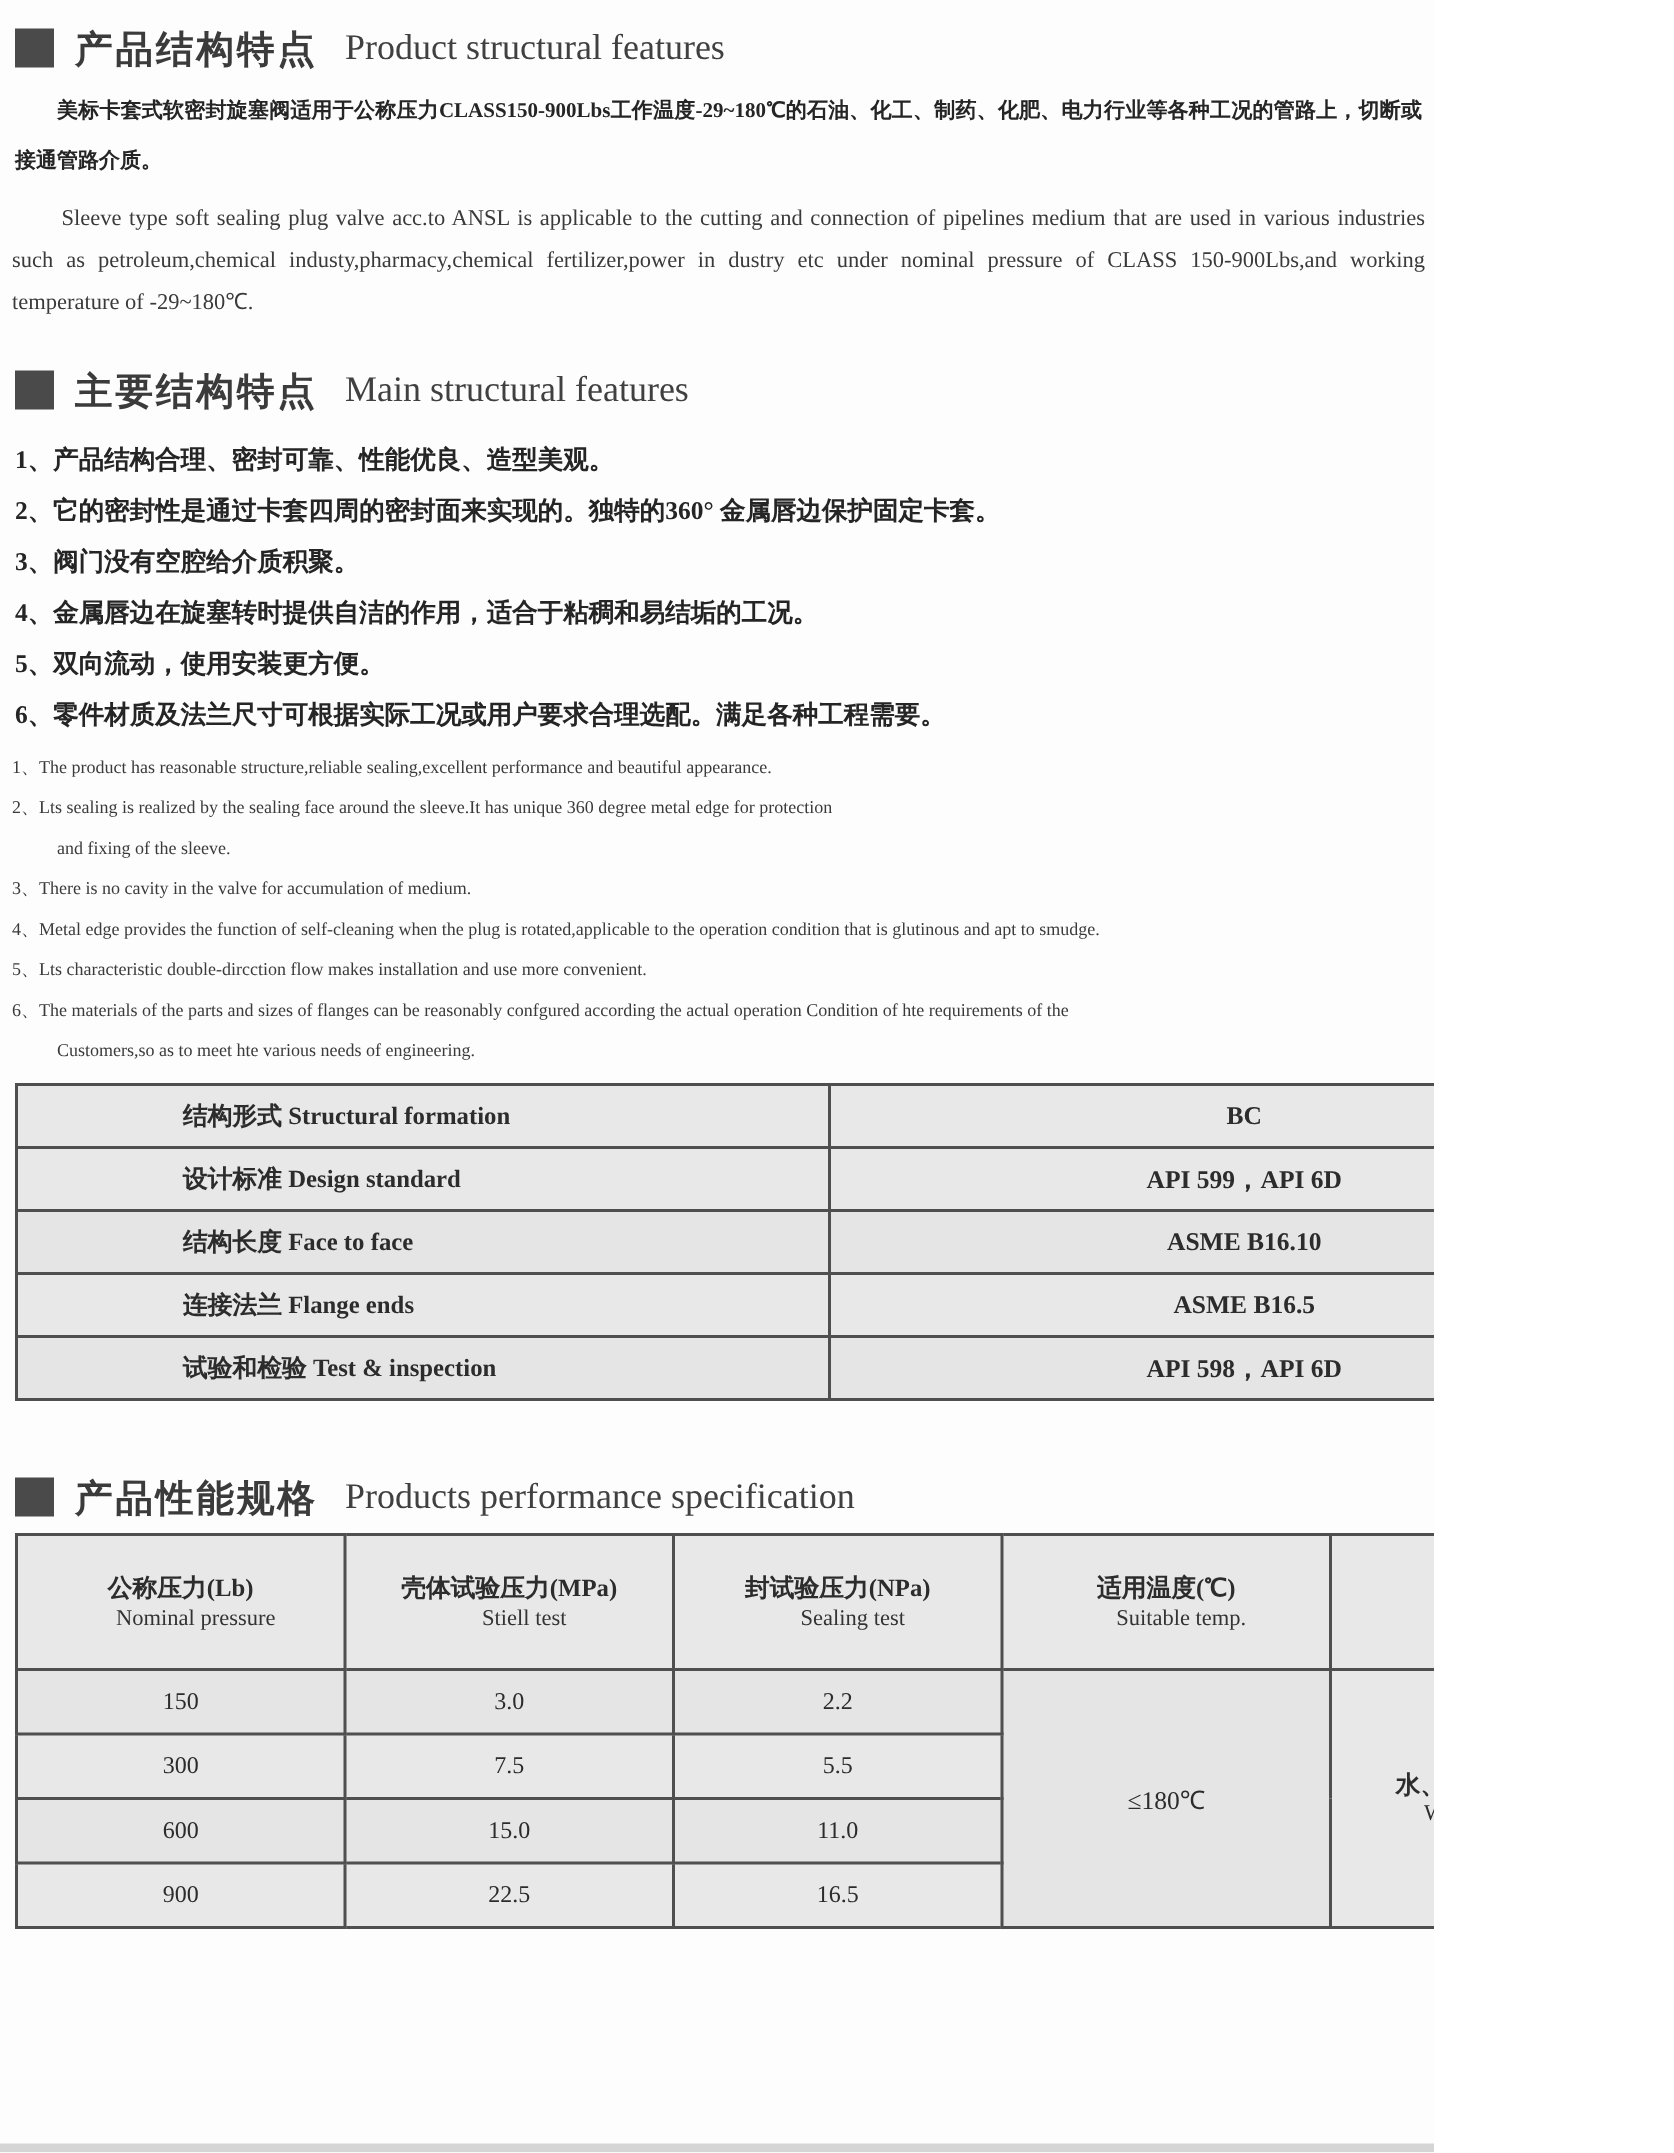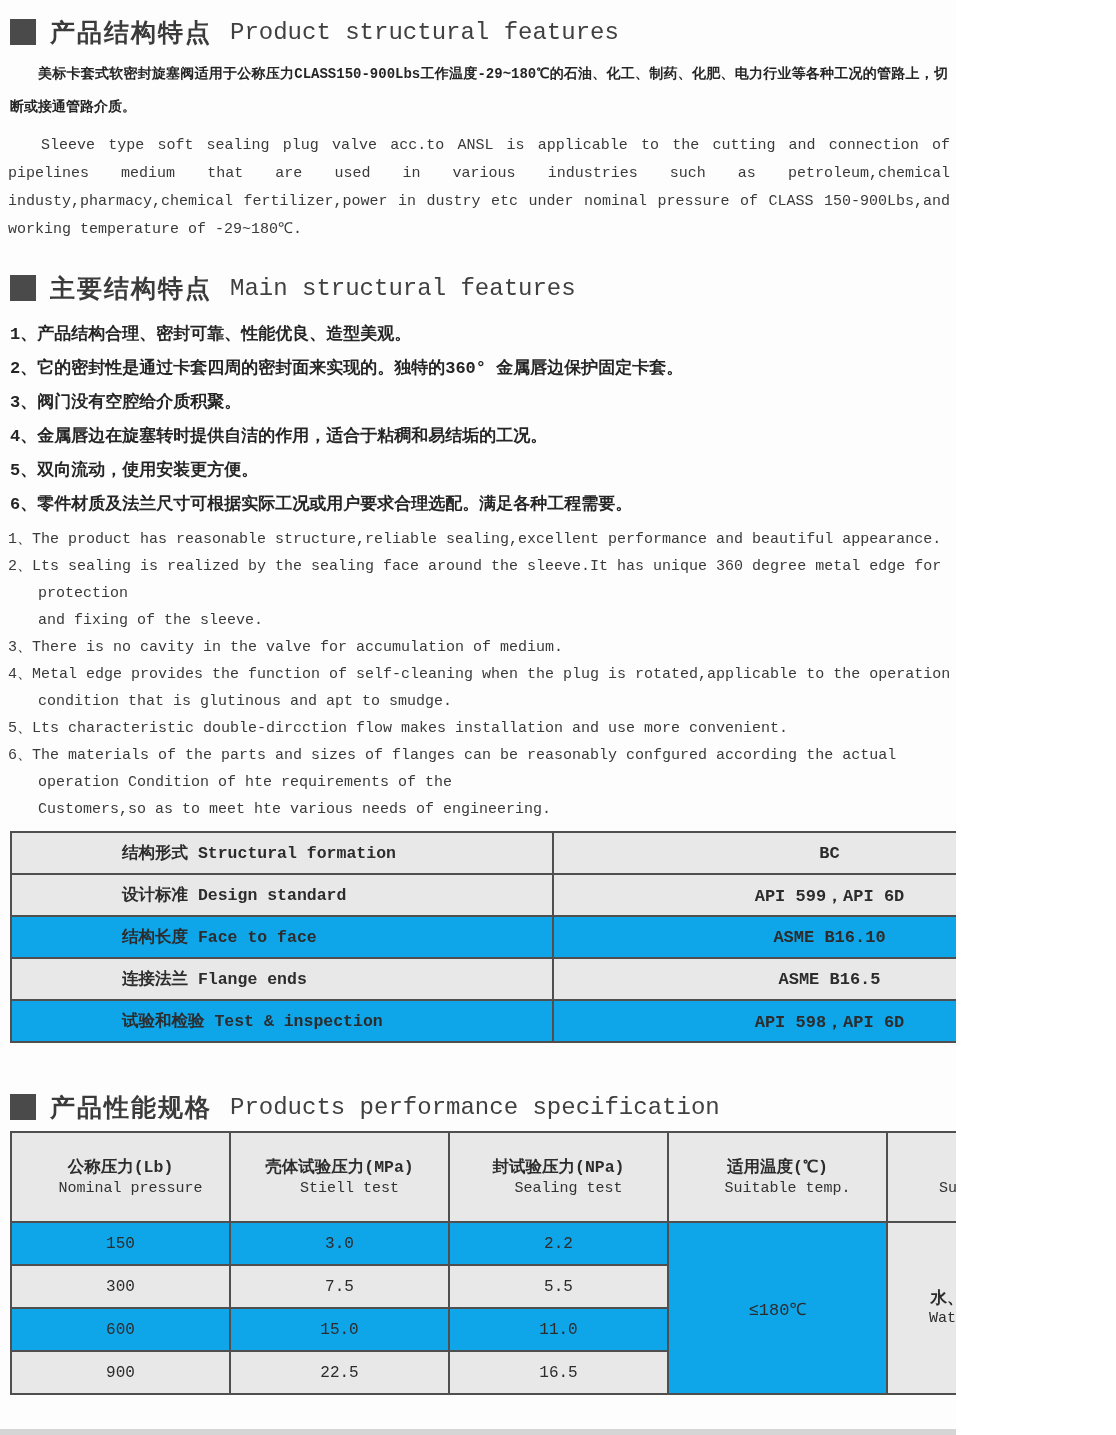--- a/index.html
+++ b/index.html
@@ -1,43 +1,43 @@
 <!DOCTYPE html>
 <html><head>
 <meta charset="utf-8">
 <style>
   * { margin:0; padding:0; box-sizing:border-box; }
   html,body { background:#ffffff; }
   .page {
     width:956px; height:1435px; position:relative; overflow:hidden;
     background:#fdfdfd; color:#2e2e2e;
-    font-family:Liberation Mono, monospace;
+    font-family:Liberation Serif, serif;
   }
   
   .sec-header { display:flex; align-items:center; gap:14px; margin-left:10px; height:32px; }
   .sec-header .sq { width:26px; height:26px; background:#4a4a4a; flex:0 0 auto; }
   .h-cn { font-size:25px; font-weight:600; color:#3b3b3b; letter-spacing:2px; white-space:nowrap; }
   .h-en { font-size:24px; color:#404040; margin-left:4px; white-space:nowrap; }
   #sec1-header { margin-top:16px; }
   #sec2-header { margin-top:28px; }
   #sec3-header { margin-top:56px; }
   #sec4-header { margin-top:48px; }
   
   .para-cn { margin:10px 8px 0 10px; font-size:14px; font-weight:bold; color:#252525;
              line-height:33px; text-indent:2em; text-align:justify; }
   .para-en { margin:8px 6px 0 8px; font-size:15px; color:#3a3a3a;
              line-height:28px; text-indent:2.2em; text-align:justify; }
   
   .list-cn { list-style:none; margin:14px 0 0 10px; font-size:17px; font-weight:bold;
              color:#252525; line-height:34px; }
-  .list-en { list-style:none; margin:4px 0 0 8px; font-size:15px; color:#3a3a3a; line-height:27px; }
+  .list-en { list-style:none; margin:4px 0 0 8px; font-size:12px; color:#3a3a3a; line-height:27px; }
   .list-en li { padding-left:30px; text-indent:-30px; white-space:pre-line; }
   
   table { border-collapse:collapse; margin:8px 0 0 10px; width:1097px; table-layout:fixed;
-          background:#0ea5e9; }
+          background:#e5e5e5; }
   td,th { border:2px solid #4f4f4f; }
   .shade { background:#e8e8e9; }
   
   .tech td { height:42px; }
   .tech tr.tall td { height:56px; }
   .tech .lbl { padding-left:110px; text-align:left; font-size:16.5px; font-weight:600; color:#2c2c2c; }
   .tech .val { text-align:center; font-size:17px; font-weight:600; color:#2c2c2c; }
   .tech .vcn { font-size:16.5px; font-weight:bold; line-height:20px; }
   .tech .ven { font-size:14.5px; font-weight:normal; line-height:18px; margin-top:2px; }
   .tech col.c1 { width:542px; }

